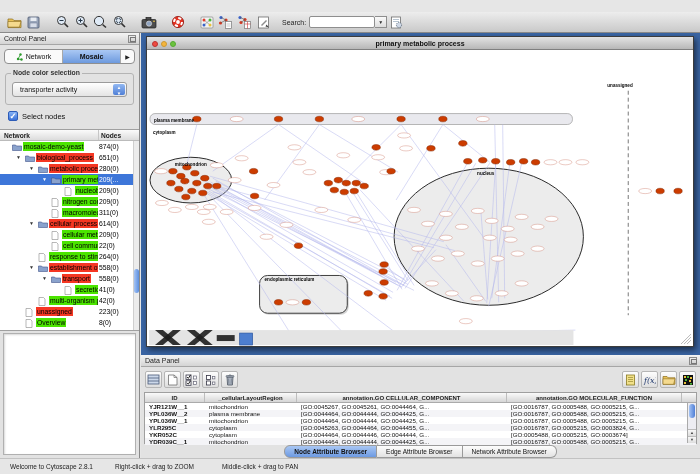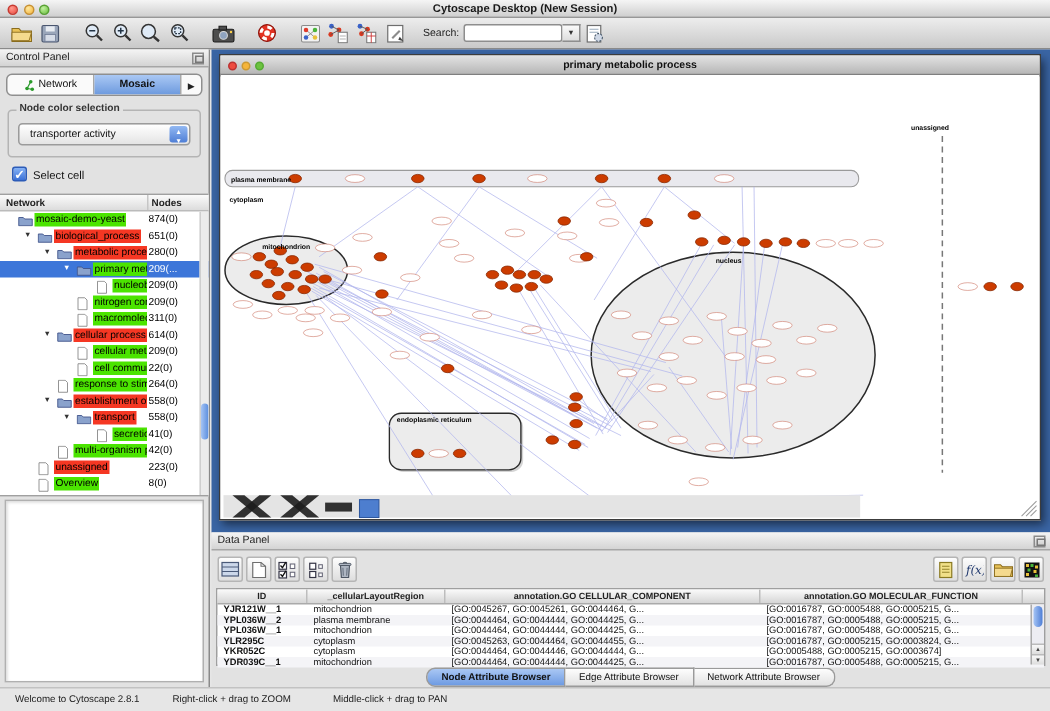--- a/index.html
+++ b/index.html
@@ -86,28 +86,20 @@
   .dp-tab.active{background:linear-gradient(#a9c7f4,#6d9ae2);font-weight:bold;}
   
   .statusbar{position:absolute;left:0;bottom:0;width:700px;height:16px;border-top:1px solid #c2c2c2;background:#e6e6e6;font-size:6.5px;color:#222;display:flex;align-items:center;}
   .statusbar span{white-space:nowrap;}
 </style>
 </head>
 <body>
 
 <div class="app">
 
-  <div class="titlebar">
-    <div class="lights">
-      <div class="light red"></div>
-      <div class="light yellow"></div>
-      <div class="light green"></div>
-    </div>
-    <div class="apptitle">Cytoscape Desktop (New Session)</div>
-  </div>
 
   <div class="toolbar">
     <div class="tbtn">
         <svg width="15" height="13" viewBox="0 0 15 13">
           <path d="M1 3h4.6l1.4 1.6H14v7H1z" fill="#e9c257" stroke="#8a6c1e" stroke-width=".7"></path>
           <path d="M1 5.5h13l-1.6 5.6H1z" fill="#f5da8e" stroke="#8a6c1e" stroke-width=".6"></path>
         </svg>
       </div>
     <div class="tbtn">
         <svg width="13" height="13" viewBox="0 0 13 13">
@@ -241,21 +233,21 @@
     </div>
     <div class="groupbox">
       <div class="groupbox-label">Node color selection</div>
       <div class="mac-select">
         <span>transporter activity</span>
         <div class="arrows">▲<br>▼</div>
       </div>
     </div>
     <div class="check-row">
       <div class="checkbox">✓</div>
-      <span>Select cell</span>
+      <span>Select nodes</span>
     </div>
     <div class="tree-wrap">
       <div class="tree-header">
         <div class="c1">Network</div>
         <div class="c2">Nodes</div>
       </div>
       <div class="tree-body" id="tree-body">
 
       <div class="tree-row">
             <span class="t-icon" style="left: 12px;"><svg viewBox="0 0 10 8" width="10" height="8">

